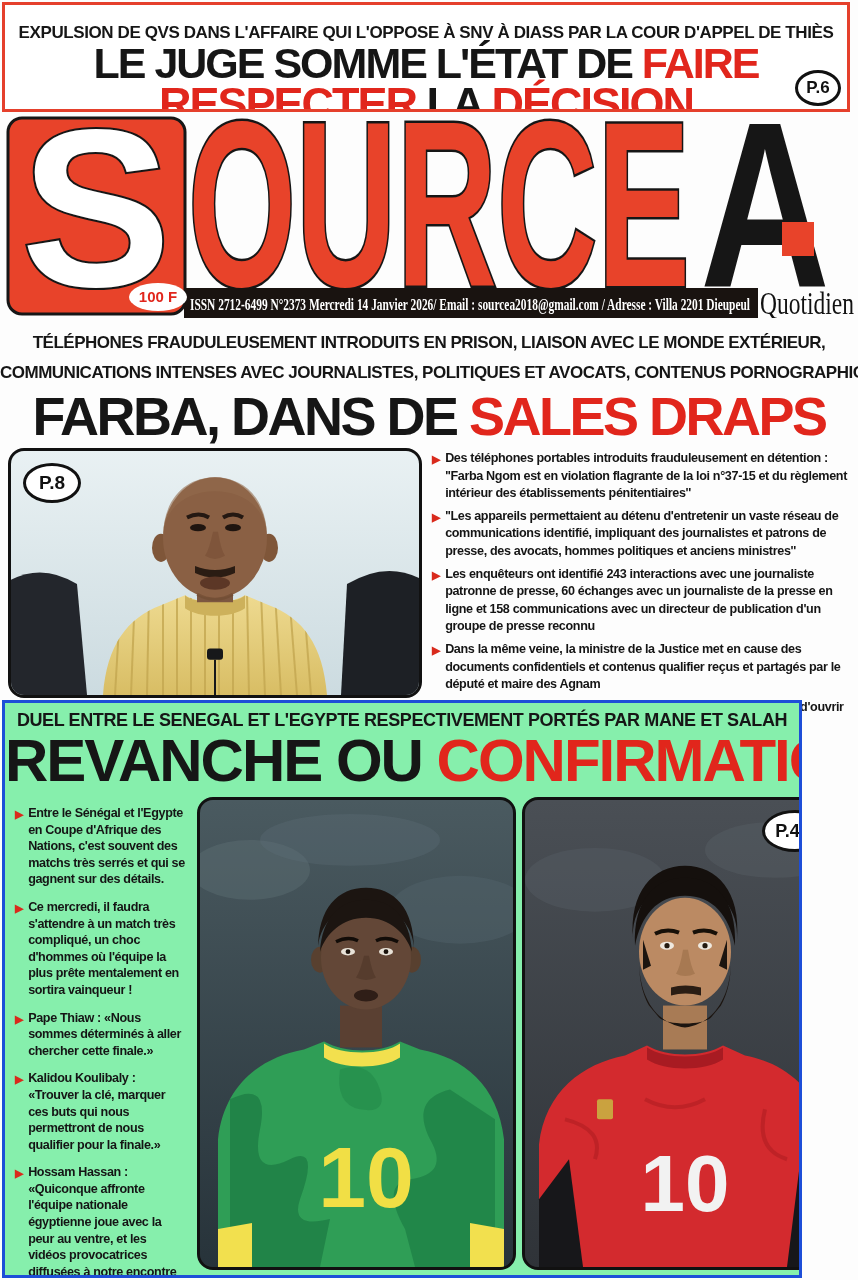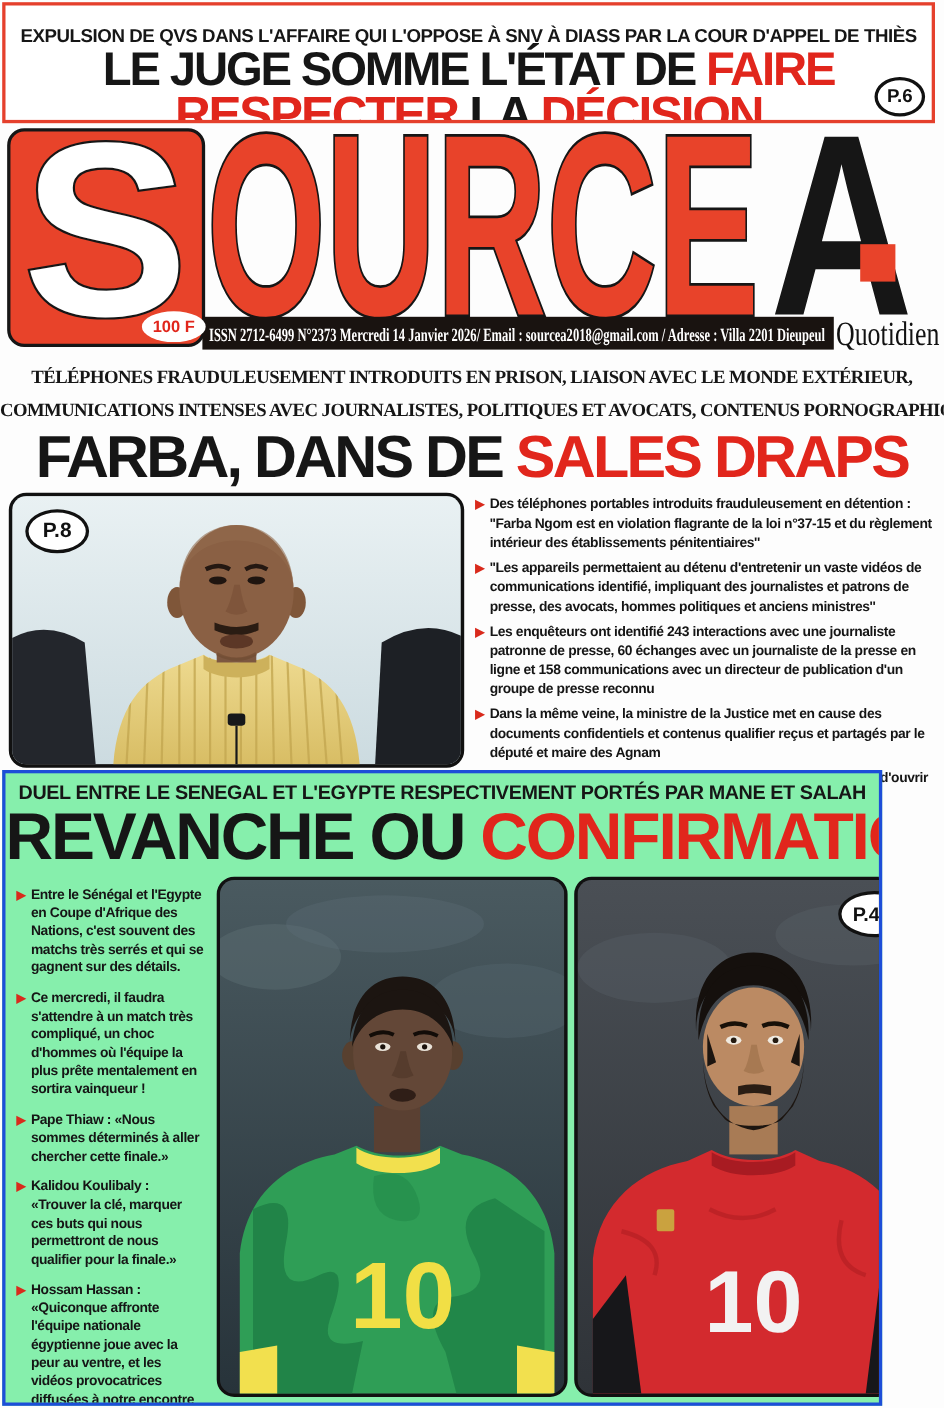--- a/index.html
+++ b/index.html
@@ -31,21 +31,21 @@
   .badge-p8{width:58px;height:40px;left:12px;top:12px;font-size:19px;}
   .badge-p45{width:66px;height:42px;right:10px;top:10px;font-size:18px;}
 
   
   .masthead{position:absolute;top:114px;left:0;width:858px;height:204px;}
 
   
   .kicker2{
     position:absolute;top:324px;left:0;width:858px;text-align:center;
     font-weight:bold;font-size:17px;line-height:30px;letter-spacing:-0.5px;
-    white-space:nowrap;padding-top:4px;font-family:Liberation Serif, serif;
+    white-space:nowrap;padding-top:4px;
   }
   .headline2{
     position:absolute;top:386px;left:0;width:858px;height:62px;text-align:center;
     font-weight:bold;font-size:54px;line-height:60px;letter-spacing:-2.5px;white-space:nowrap;
   }
   .farba-row{
     position:absolute;top:448px;left:8px;width:846px;height:252px;
     display:flex;align-items:flex-start;
   }
   .photo{
@@ -177,21 +177,21 @@
       </svg>
       <div class="badge badge-p8">P.8</div>
     </div>
     <ul class="bullets">
       <li>
           <span class="tri">▶</span>
           <span>Des téléphones portables introduits frauduleusement en détention : ''Farba Ngom est en violation flagrante de la loi n°37-15 et du règlement intérieur des établissements pénitentiaires''</span>
         </li>
       <li>
           <span class="tri">▶</span>
-          <span>''Les appareils permettaient au détenu d'entretenir un vaste vidéos de communications identifié, impliquant des journalistes et patrons de presse, des avocats, hommes politiques et anciens ministres''</span>
+          <span>''Les appareils permettaient au détenu d'entretenir un vaste réseau de communications identifié, impliquant des journalistes et patrons de presse, des avocats, hommes politiques et anciens ministres''</span>
         </li>
       <li>
           <span class="tri">▶</span>
           <span>Les enquêteurs ont identifié 243 interactions avec une journaliste patronne de presse, 60 échanges avec un journaliste de la presse en ligne et 158 communications avec un directeur de publication d'un groupe de presse reconnu</span>
         </li>
       <li>
           <span class="tri">▶</span>
           <span>Dans la même veine, la ministre de la Justice met en cause des documents confidentiels et contenus qualifier reçus et partagés par le député et maire des Agnam</span>
         </li>
       <li>

